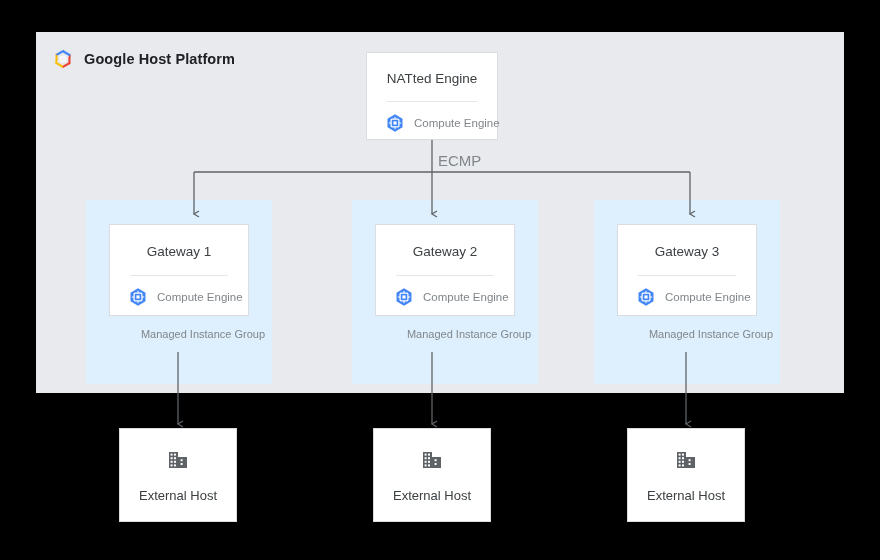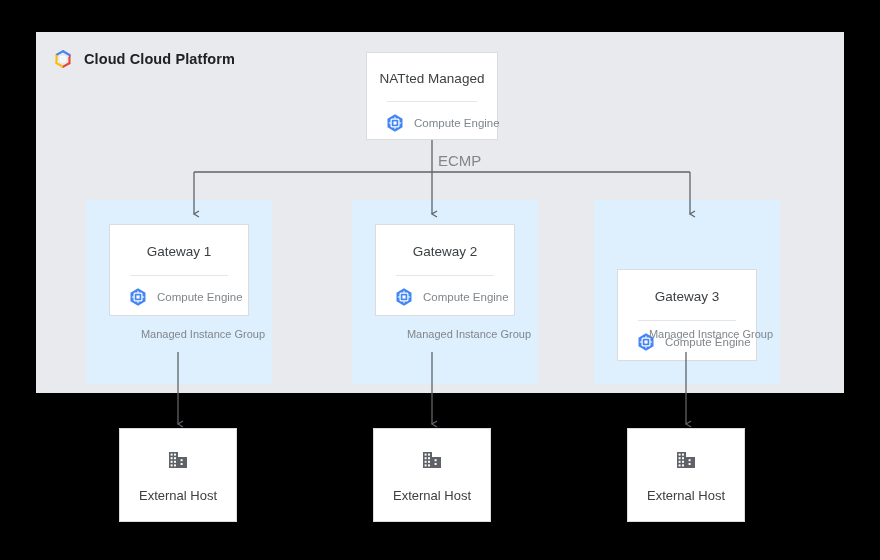--- a/index.html
+++ b/index.html
@@ -142,25 +142,25 @@
           <path d="M12 2.2 L20.2 6.9 L20.2 9.6 L16.6 7.5 L12 4.9 Z" fill="#4285f4"></path>
           <path d="M20.2 6.9 L20.2 17.1 L17.9 18.4 L17.9 9.8 Z" fill="#ea4335"></path>
           <path d="M20.2 17.1 L12 21.8 L9.7 20.5 L17.9 15.8 Z" fill="#ea4335"></path>
           <path d="M12 21.8 L3.8 17.1 L3.8 14.4 L7.4 16.5 L12 19.1 Z" fill="#fbbc05"></path>
           <path d="M3.8 17.1 L3.8 6.9 L6.1 5.6 L6.1 14.2 Z" fill="#fbbc05"></path>
           <path d="M3.8 6.9 L12 2.2 L14.3 3.5 L6.1 8.2 Z" fill="#4285f4"></path>
           <circle cx="12" cy="12" r="3.5" fill="#ffffff"></circle>
           <circle cx="12" cy="12" r="2.7" fill="#f1f3f4"></circle>
         </svg>
       </span>
-      <span id="gcp-title">Cloud Cloud Platform</span>
+      <span id="gcp-title">Google Host Platform</span>
     </div>
 
     <div class="card" style="left:330px; top:20px; width:132px; height:88px;">
-      <div class="card-title" style="top:18px;">NATted Managed</div>
+      <div class="card-title" style="top:18px;">NATted Engine</div>
       <div class="card-divider" style="left:20px; right:20px; top:48px;"></div>
       <div class="card-sub" style="left:18px; top:60px;">
         <span>
           <svg class="icon-svg" width="20" height="20" viewBox="0 0 24 24">
             <path d="M12 1.6 L21 6.8 L21 17.2 L12 22.4 L3 17.2 L3 6.8 Z" fill="#4285f4"></path>
             <rect x="7.3" y="7.3" width="9.4" height="9.4" rx="1.3" fill="none" stroke="#ffffff" stroke-width="1.5"></rect>
             <rect x="10.1" y="10.1" width="3.8" height="3.8" fill="#ffffff"></rect>
             <rect x="11.4" y="4.6" width="1.2" height="2.7" fill="#ffffff"></rect>
             <rect x="11.4" y="16.7" width="1.2" height="2.7" fill="#ffffff"></rect>
             <rect x="4.6" y="11.4" width="2.7" height="1.2" fill="#ffffff"></rect>
@@ -209,21 +209,21 @@
               <rect x="16.7" y="11.4" width="2.7" height="1.2" fill="#ffffff"></rect>
             </svg>
           </span>
           <span class="card-sub-label">Compute Engine</span>
         </div>
       </div>
       <div class="mig-label" style="top:128px;">Managed Instance Group</div>
     </div>
 
     <div class="mig-group" style="left:558px; top:168px; width:186px; height:184px;">
-      <div class="card" style="left:23px; top:24px; width:140px; height:92px;margin-top:45px;">
+      <div class="card" style="left:23px; top:24px; width:140px; height:92px;">
         <div class="card-title" style="top:19px;">Gateway 3</div>
         <div class="card-divider" style="left:20px; right:20px; top:50px;"></div>
         <div class="card-sub" style="left:18px; top:62px;">
           <span>
             <svg class="icon-svg" width="20" height="20" viewBox="0 0 24 24">
               <path d="M12 1.6 L21 6.8 L21 17.2 L12 22.4 L3 17.2 L3 6.8 Z" fill="#4285f4"></path>
               <rect x="7.3" y="7.3" width="9.4" height="9.4" rx="1.3" fill="none" stroke="#ffffff" stroke-width="1.5"></rect>
               <rect x="10.1" y="10.1" width="3.8" height="3.8" fill="#ffffff"></rect>
               <rect x="11.4" y="4.6" width="1.2" height="2.7" fill="#ffffff"></rect>
               <rect x="11.4" y="16.7" width="1.2" height="2.7" fill="#ffffff"></rect>

